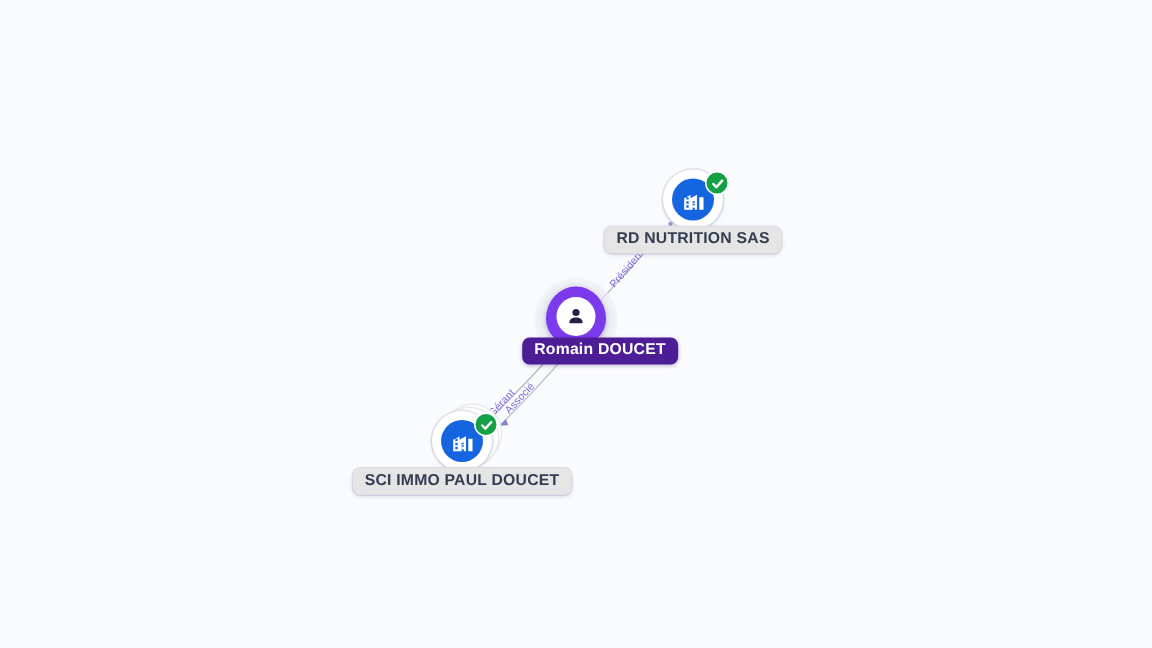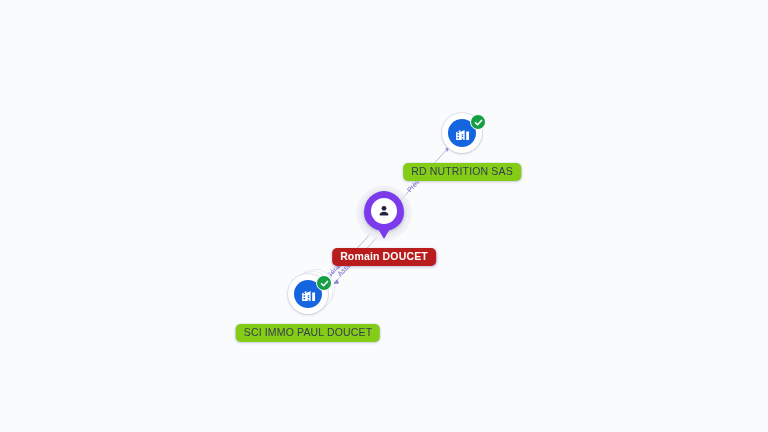--- a/index.html
+++ b/index.html
@@ -84,25 +84,24 @@
     height: 14px;
     border-radius: 50%;
     background: #15a047;
     border: 1.5px solid #ffffff;
     display: flex;
     align-items: center;
     justify-content: center;
   }
   .company-node .node-label {
     top: 18px;
-    background: #84cc16;
+    background: #e5e5e5;
     color: #343c52;
-    font-weight: 400;
+    font-weight: 700;
     box-shadow: 0 1px 3px rgba(40,50,90,0.17), 0 0 0 0.6px rgba(220,224,235,0.95);
-    margin-top: 12px;
   }
 
   
   .person-node .glow {
     position: absolute;
     left: -28px;
     top: -28px;
     width: 56px;
     height: 56px;
     border-radius: 50%;
@@ -138,25 +137,26 @@
     width: 26px;
     height: 26px;
     border-radius: 50%;
     background: #ffffff;
     display: flex;
     align-items: center;
     justify-content: center;
   }
   .person-node .pin-inner svg { display: block; }
   .person-node .node-label {
-    top: 35px;
-    background: #b91c1c;
+    top: 12px;
+    background: #4c1d95;
     color: #ffffff;
     font-weight: 600;
     box-shadow: 0 1px 3px rgba(60,40,130,0.3);
+    margin-left: 16px;
   }
 
   
   .edge-label {
     position: absolute;
     font-size: 7px;
     color: #7c69d6;
     white-space: nowrap;
     letter-spacing: 0.1px;
     transform-origin: 0 50%;

